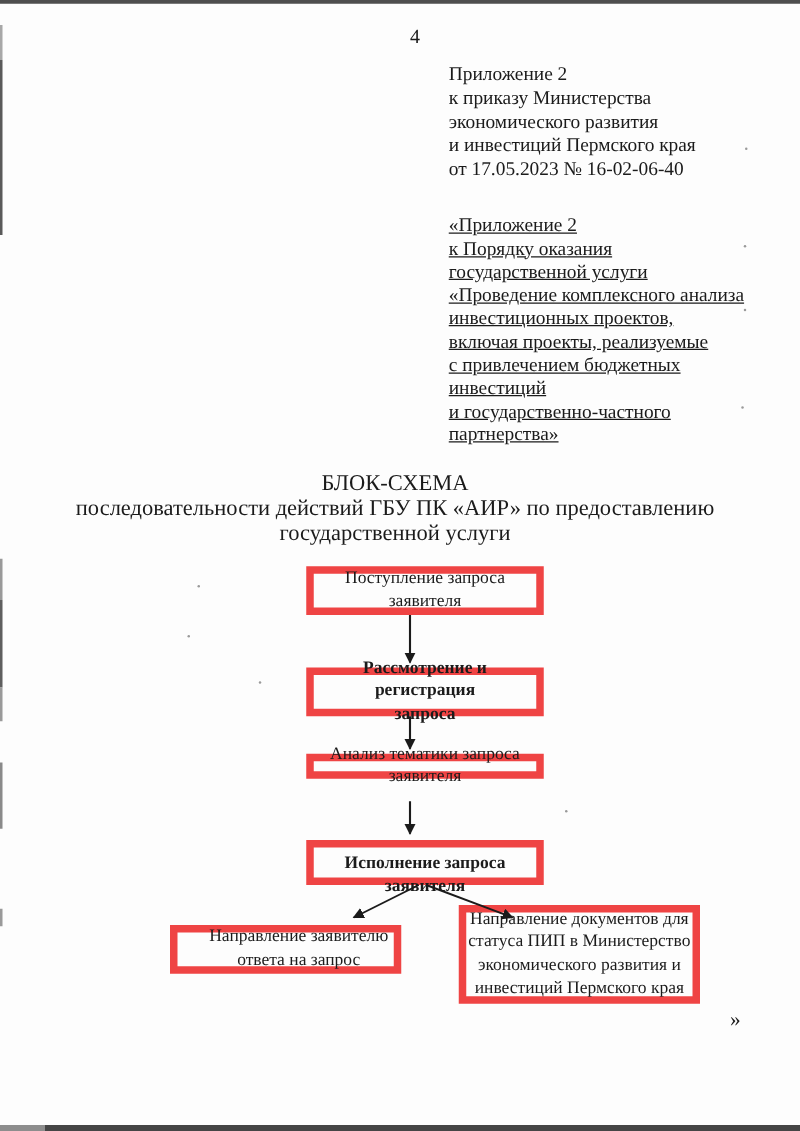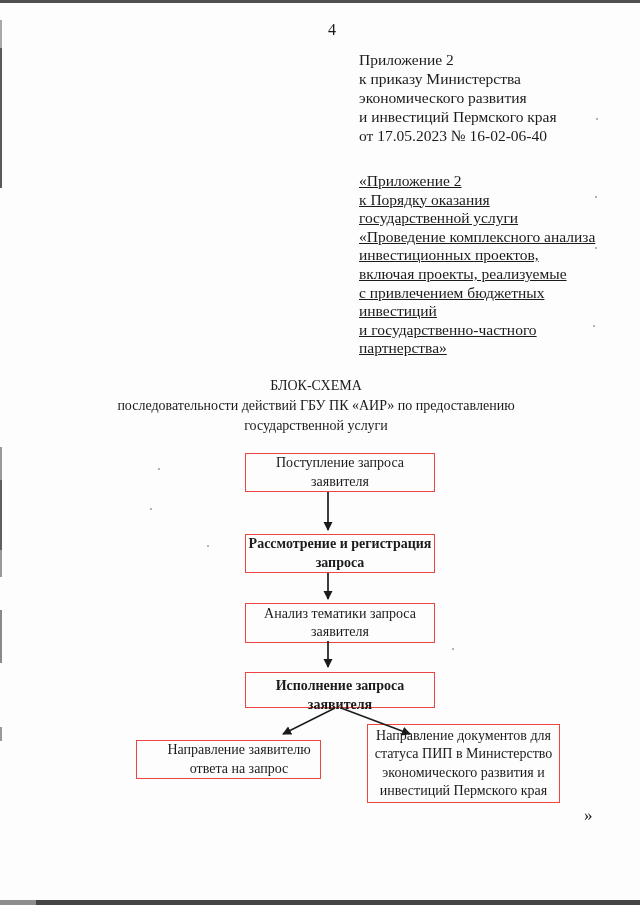--- a/index.html
+++ b/index.html
@@ -45,37 +45,37 @@
   }
   .ref-block {
     position: absolute; left: 359px;
     font-size: 15.5px; line-height: 19px;
     white-space: pre-line;
   }
   .block1 { top: 50px; }
   .block2 { top: 172px; line-height: 18.6px; text-decoration: underline; }
   .doc-title {
     position: absolute; left: 0; top: 376px; width: 632px;
-    text-align: center; font-size: 14px; line-height: 20px;
+    text-align: center; font-size: 18px; line-height: 20px;
     white-space: pre-line;
   }
   
   .flow-box {
     position: absolute;
-    border: 1px solid #ef4444;
+    border: 6px solid #ef4444;
     box-sizing: border-box;
     background: #fdfdfd;
     display: flex; align-items: center; justify-content: center;
     text-align: center;
     font-size: 14px; line-height: 18.5px;
     white-space: pre-line;
   }
   .box1 { left: 245px; top: 453px; width: 190px; height: 39px; }
   .box2 { left: 245px; top: 534px; width: 190px; height: 39px; font-weight: bold; }
-  .box3 { left: 245px; top: 603px; width: 190px; height: 40px; }
+  .box3 { left: 245px; top: 603px; width: 190px; height: 20px; }
   .box4 { left: 245px; top: 672px; width: 190px; height: 36px; align-items: flex-start; padding-top: 4px; font-weight: bold; }
   .box5 { left: 136px; top: 740px; width: 185px; height: 39px; padding-left: 21px; }
   .box6 { left: 367px; top: 724px; width: 193px; height: 79px; }
   .arrows {
     position: absolute; left: 0; top: 0;
     width: 640px; height: 905px;
     pointer-events: none;
   }
   .closing-quote {
     position: absolute; left: 584px; top: 806px;

